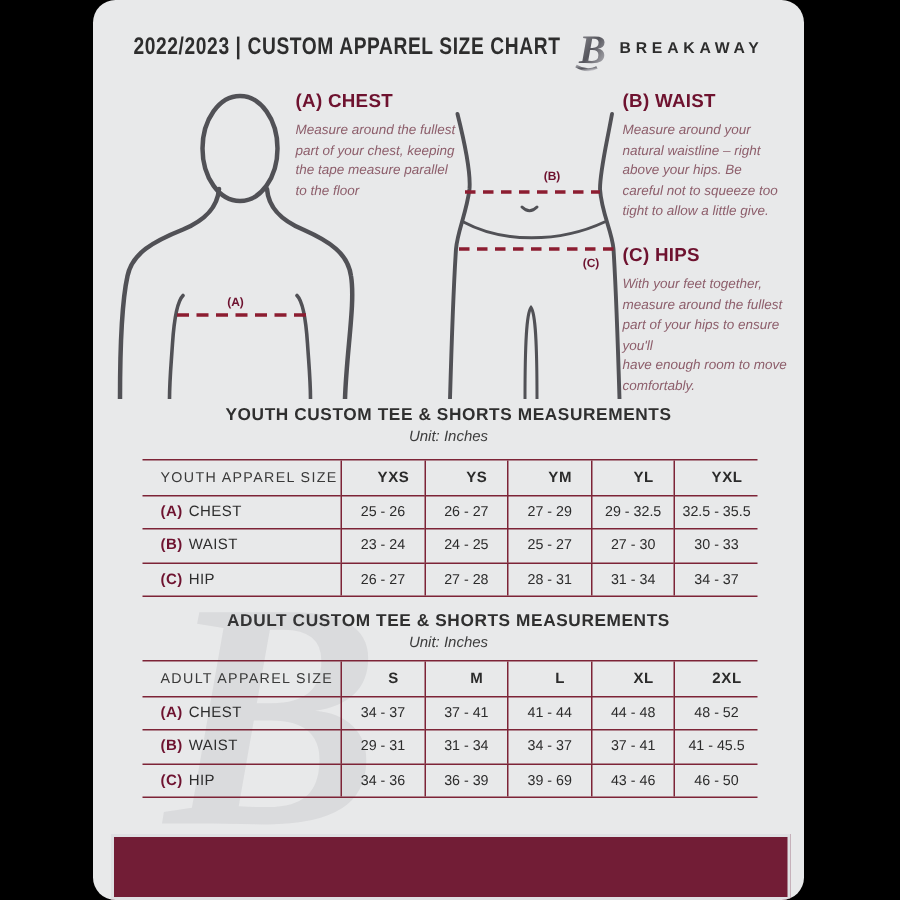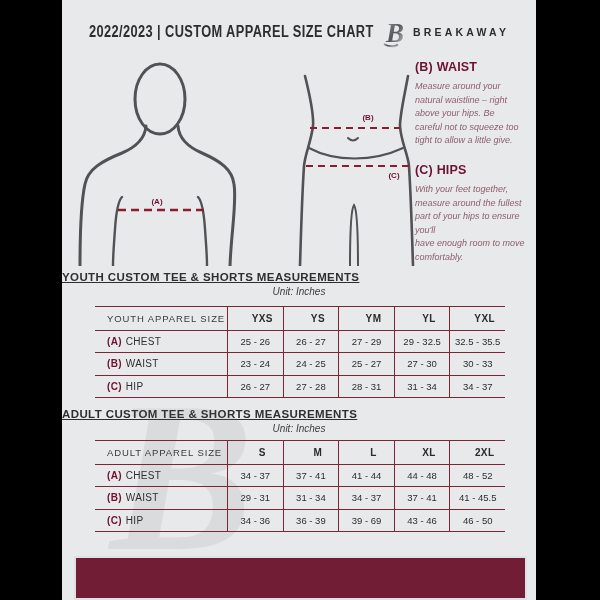--- a/index.html
+++ b/index.html
@@ -3,21 +3,21 @@
 <meta charset="utf-8">
 <style>
   html,body{margin:0;padding:0;}
   body{
     width:600px;height:600px;background:#000;
     font-family:"Liberation Sans", sans-serif;
     position:relative;overflow:hidden;
   }
   .page{
     position:absolute;left:62px;top:0;width:474px;height:600px;
-    background:#e8e9ea;overflow:hidden;
+    background:#e8e9ea;overflow:hidden;border-radius:15px;
   }
   
   .hdr-title{
     position:absolute;left:27px;top:23px;
     font-size:16px;font-weight:700;color:#2d2d2d;white-space:nowrap;
     transform:scaleX(0.80);transform-origin:left center;letter-spacing:0.5px;
   }
   .logo-wrap{position:absolute;left:318px;top:16px;display:flex;align-items:center;gap:7px;}
   .brand{font-size:10.5px;font-weight:700;letter-spacing:3.2px;color:#2d2d2d;}
   
@@ -27,22 +27,22 @@
   .guide h3{margin:0;font-size:12.5px;font-weight:700;color:#6e122f;letter-spacing:0.2px;}
   .guide p{
     margin:6px 0 0;font-size:9px;font-style:italic;color:#8d5e6b;
     line-height:1.5;white-space:pre-line;
   }
   .guide-a{left:135px;top:60px;} .guide-a p{width:110px;}
   .guide-b{left:353px;top:60px;} .guide-b p{width:108px;}
   .guide-c{left:353px;top:163px;} .guide-c p{width:114px;}
   
   .sec-title{
-    position:absolute;left:0;right:0;text-align:left;
-    font-size:11.5px;font-weight:700;color:#2f2f2f;letter-spacing:0.4px;text-decoration:underline;
+    position:absolute;left:0;right:0;text-align:center;
+    font-size:11.5px;font-weight:700;color:#2f2f2f;letter-spacing:0.4px;
   }
   .sec-unit{
     position:absolute;left:0;right:0;text-align:center;
     font-size:10px;font-style:italic;color:#3c3c3c;
   }
   .t1-title{top:271px;} .t1-unit{top:286px;}
   .t2-title{top:408px;} .t2-unit{top:423px;}
   
   .size-table{
     position:absolute;left:33px;width:410px;z-index:2;
@@ -112,20 +112,24 @@
     <path d="M118,20 C114,42 110,58 110,70 C111,86 118,98 119,110 C121,142 122,176 123,210" fill="none" stroke="#515156" stroke-width="2.6" stroke-linecap="round"></path>
     <path d="M19,92 C45,106 83,106 113,92" fill="none" stroke="#515156" stroke-width="2" stroke-linecap="round"></path>
     <path d="M58,82 q5,5 10,0" fill="none" stroke="#515156" stroke-width="2" stroke-linecap="round"></path>
     <path d="M60,210 C60,172 61,153 64,149 C67,153 68,172 68,210" fill="none" stroke="#515156" stroke-width="2" stroke-linecap="round"></path>
     <path d="M20,72 H110" stroke="#8c1d31" stroke-width="2.2" stroke-dasharray="7 5"></path>
     <text x="78" y="64" text-anchor="middle" font-size="8" font-weight="700" fill="#6e122f">(B)</text>
     <path d="M16,110 H122" stroke="#8c1d31" stroke-width="2.2" stroke-dasharray="7 5"></path>
     <text x="104" y="122" text-anchor="middle" font-size="8" font-weight="700" fill="#6e122f">(C)</text>
   </svg>
 
+  <div class="guide guide-a">
+    <h3>(A) CHEST</h3>
+    <p>Measure around the fullest part of your chest, keeping the tape measure parallel to the floor</p>
+  </div>
   <div class="guide guide-b">
     <h3>(B) WAIST</h3>
     <p>Measure around your natural waistline – right above your hips. Be careful not to squeeze too tight to allow a little give.</p>
   </div>
   <div class="guide guide-c">
     <h3>(C) HIPS</h3>
     <p>With your feet together, measure around the fullest part of your hips to ensure you'll
 have enough room to move comfortably.</p>
   </div>
 

